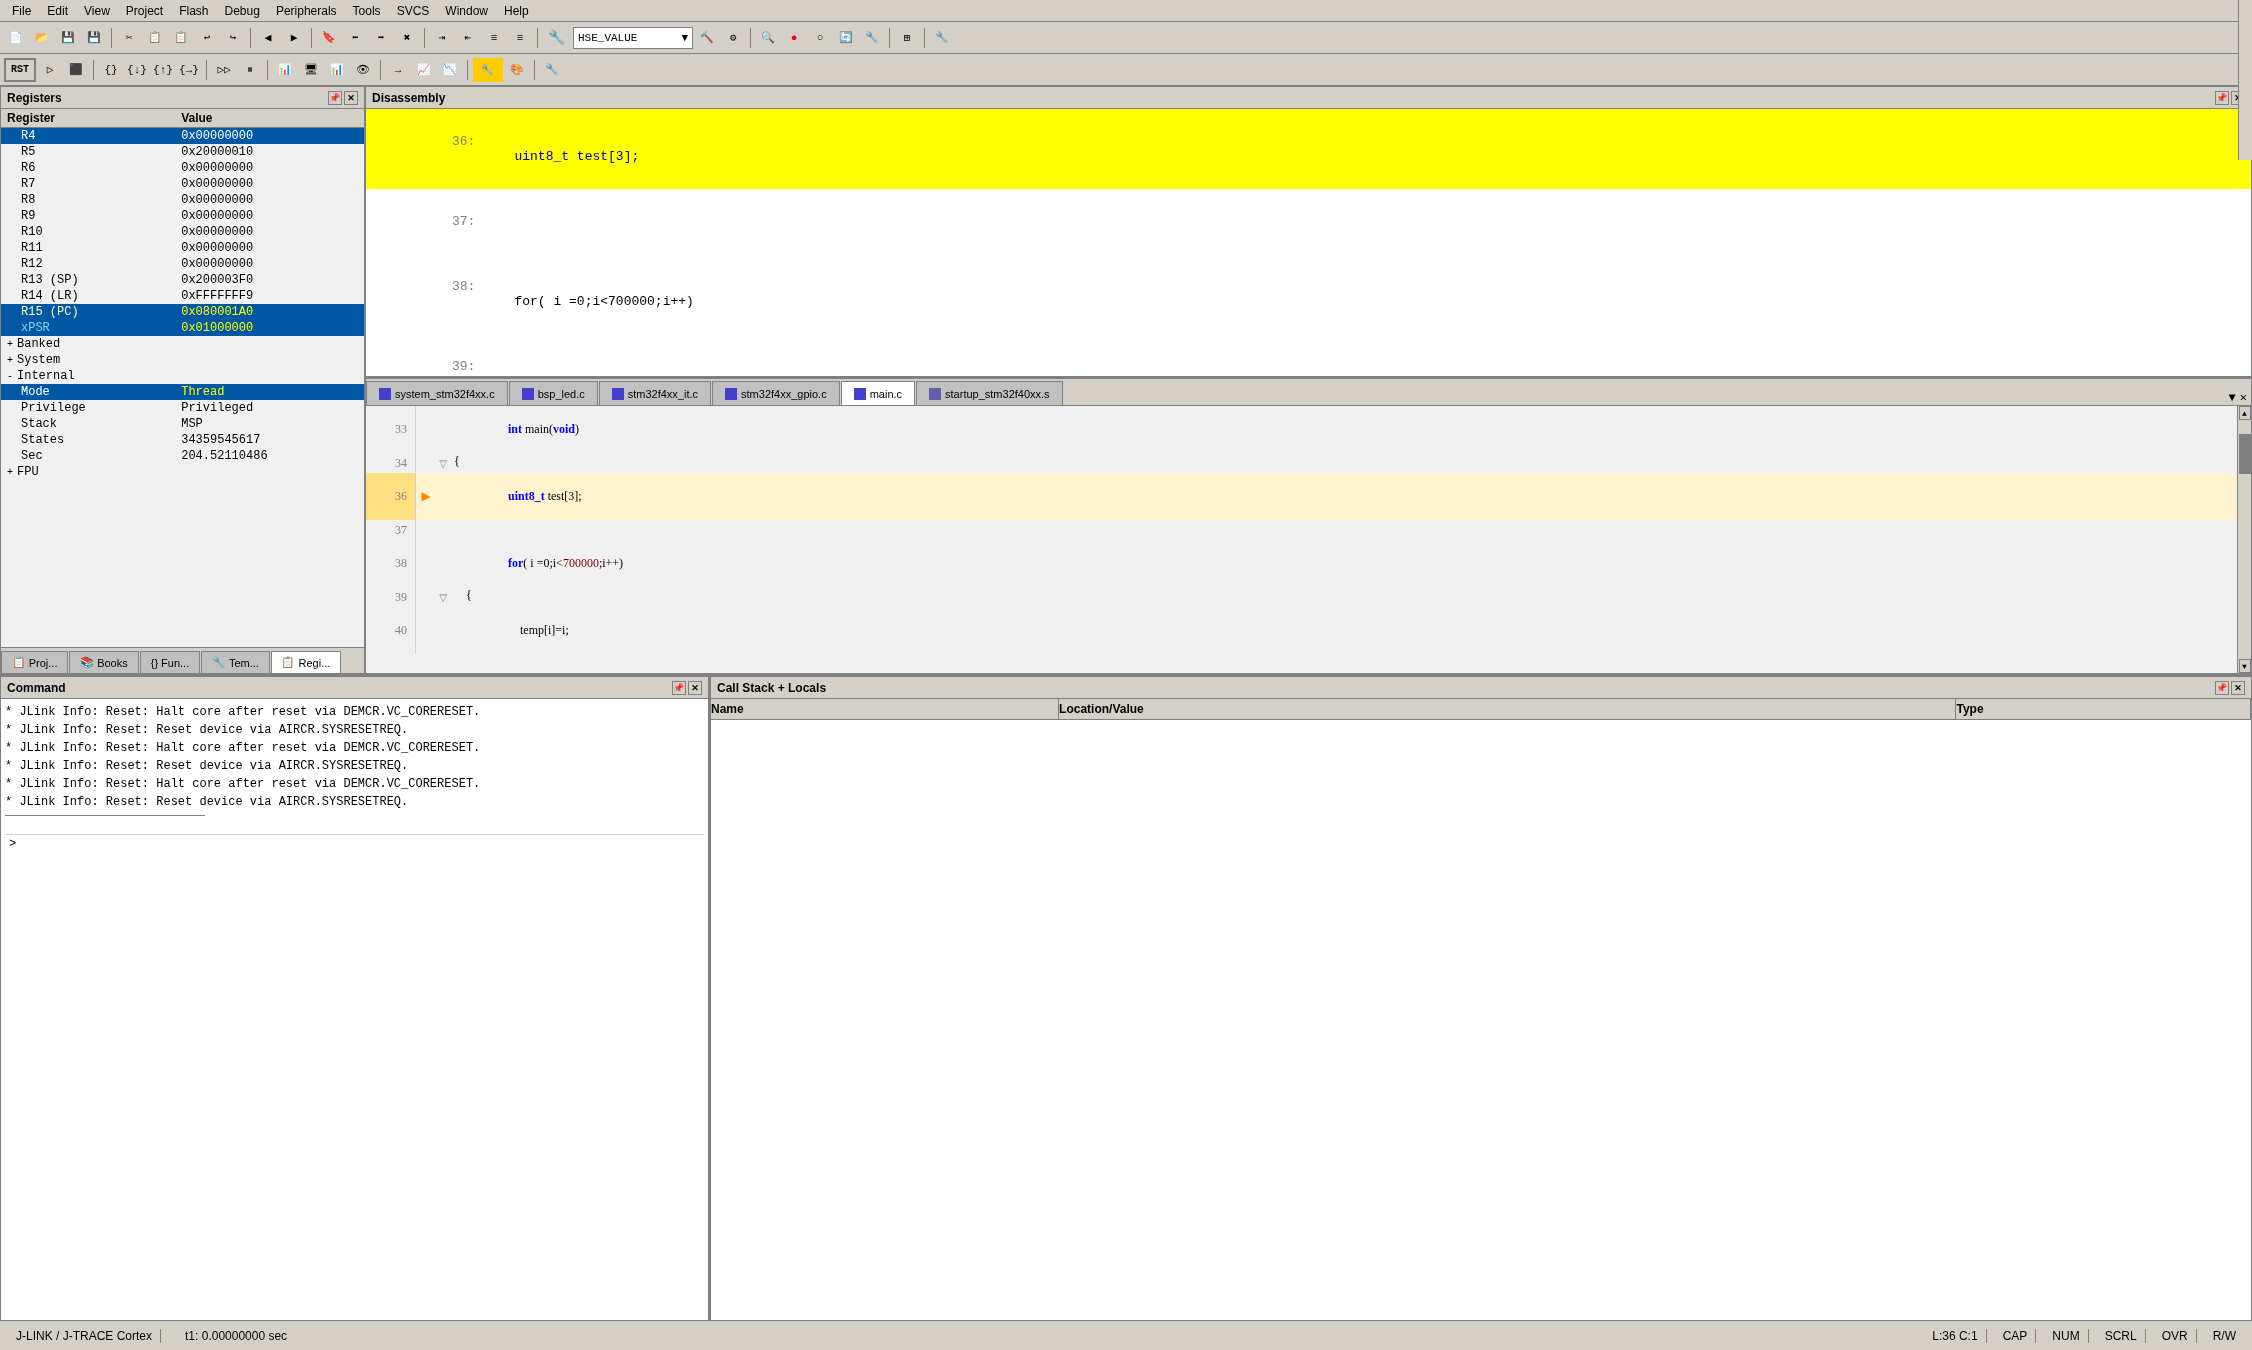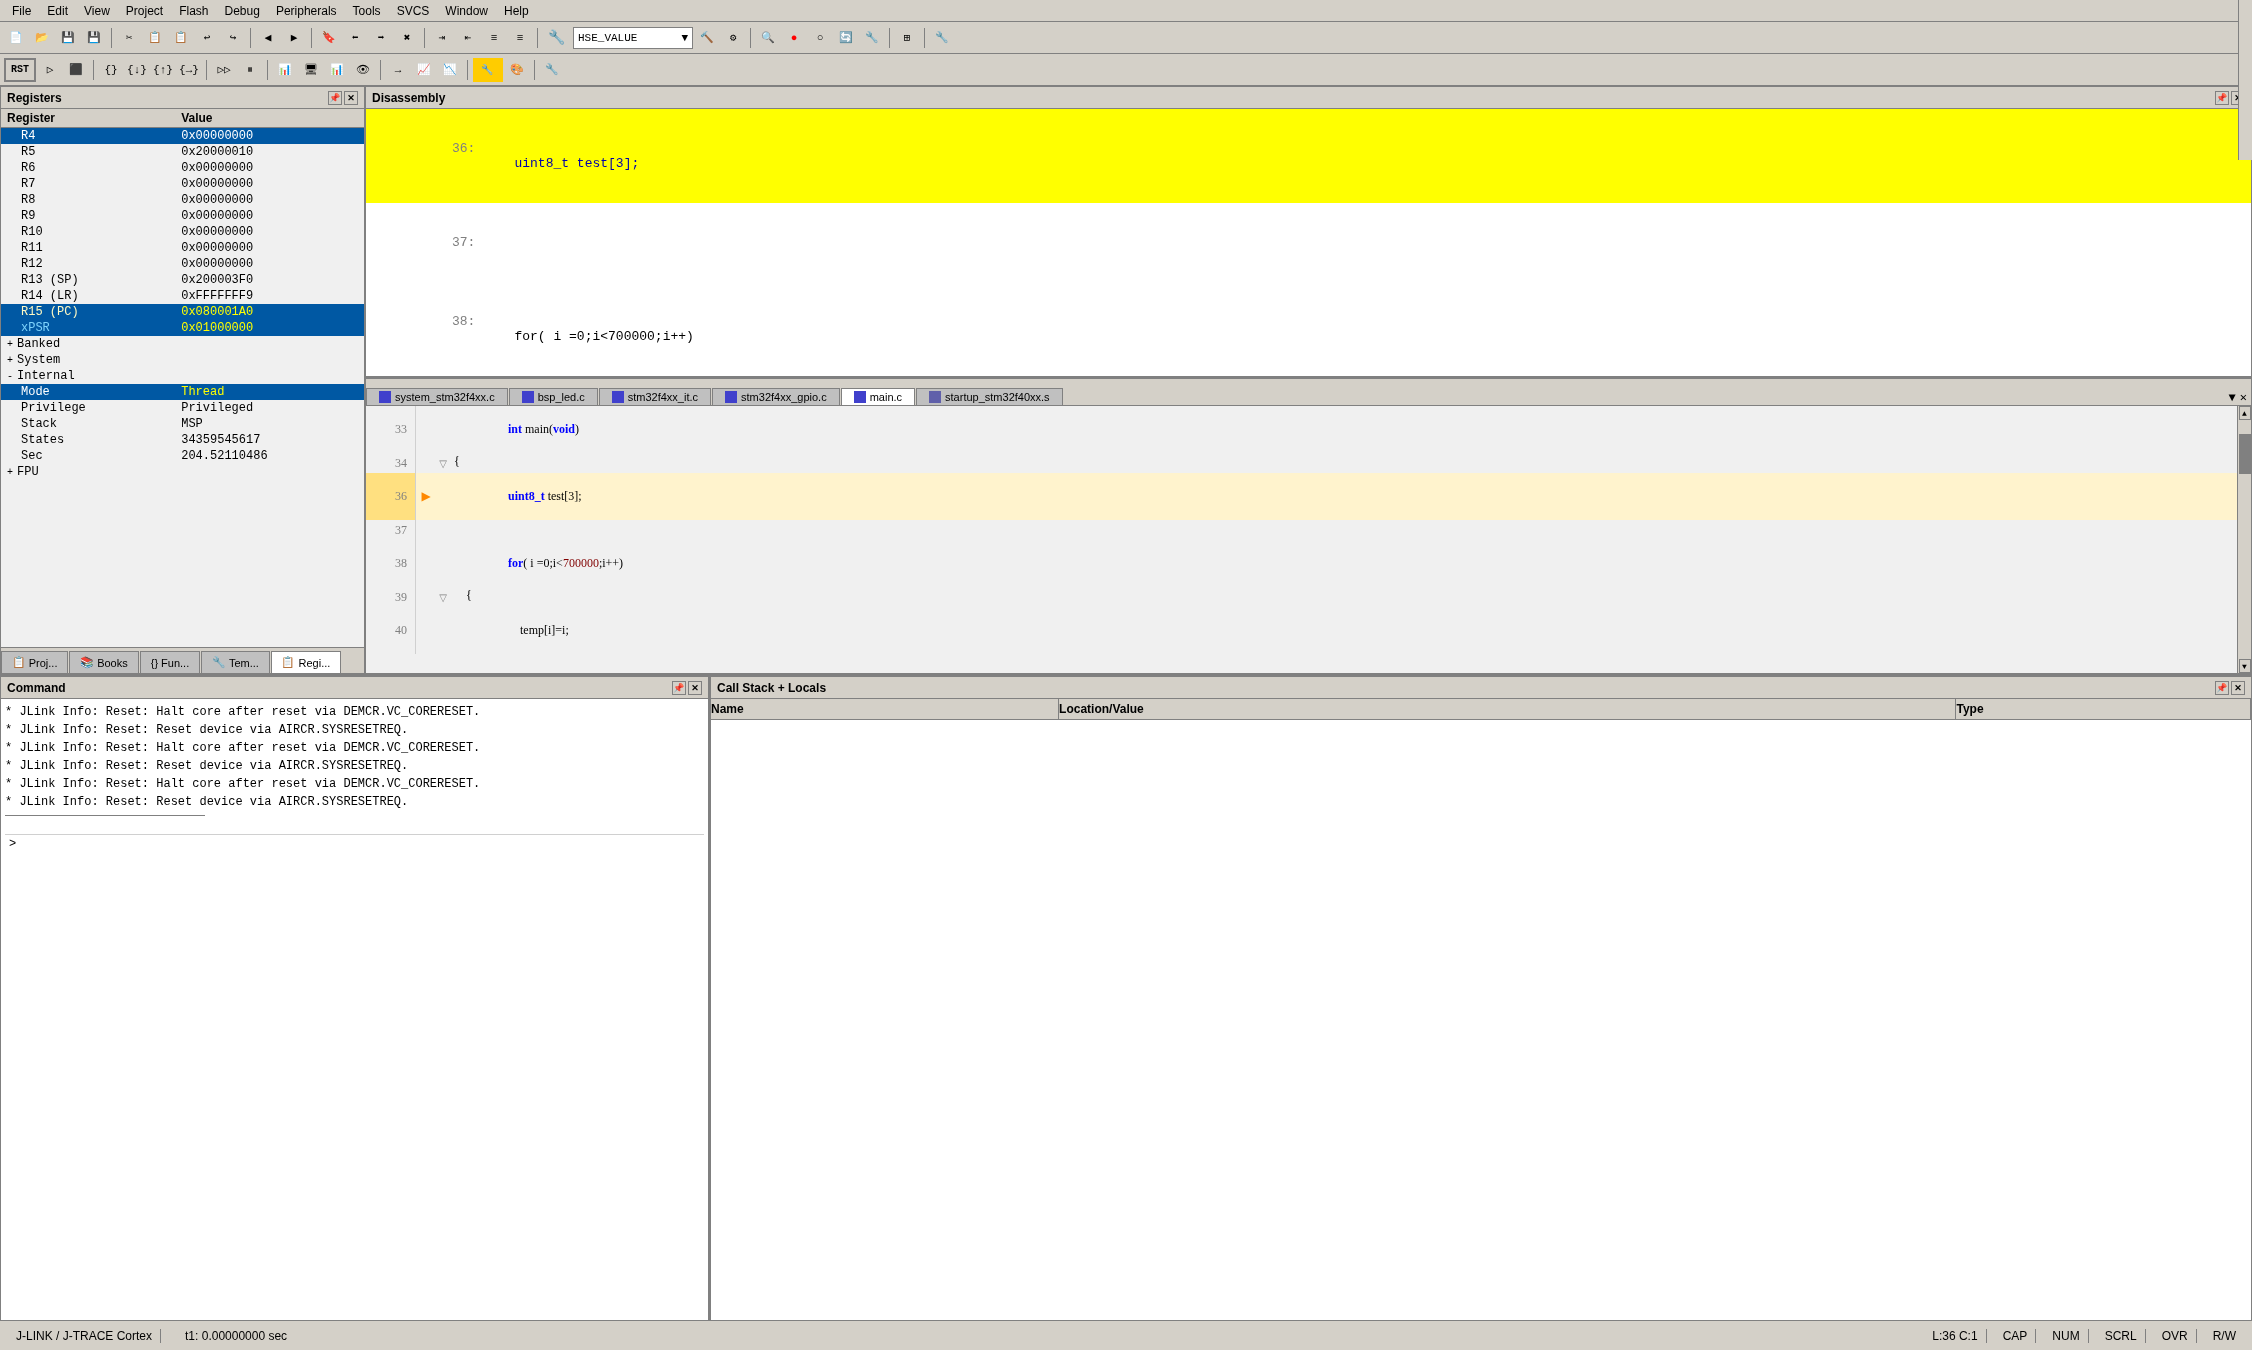--- a/index.html
+++ b/index.html
@@ -145,21 +145,21 @@
       display: flex;
       flex-direction: column;
     }
     .disasm-content {
       flex: 1;
       overflow: hidden;
       font-family: 'Courier New', monospace;
       font-size: 13px;
     }
     .disasm-line {
-      padding: 17px 8px;
+      padding: 10px 8px;
       white-space: pre;
     }
     .disasm-highlight {
       background: #ffff00;
     }
 
     
     .editor-tabs {
       display: flex;
       background: #d4d0c8;
@@ -172,21 +172,21 @@
       padding: 3px 12px;
       background: #c0c0c0;
       border: 1px solid #808080;
       border-bottom: none;
       font-size: 11px;
       font-family: 'Segoe UI', Arial, sans-serif;
       cursor: pointer;
       display: flex;
       align-items: center;
       gap: 4px;
-      height: 17px;
+      height: 24px;
       margin-right: 1px;
     }
     .editor-tab.active {
       background: white;
       z-index: 1;
     }
     .code-line {
       display: flex;
       align-items: stretch;
       min-height: 20px;

